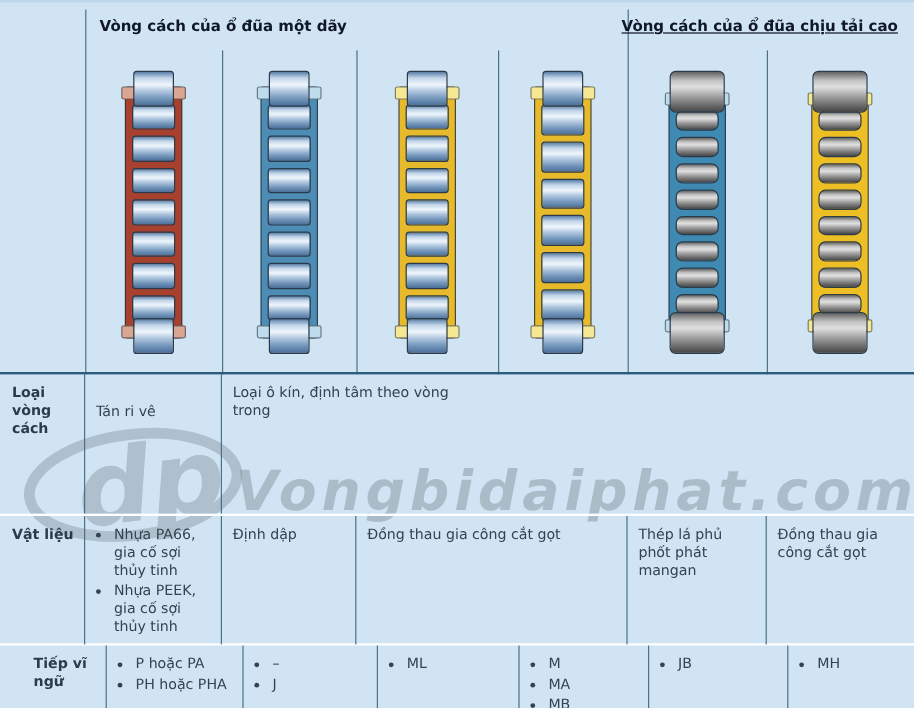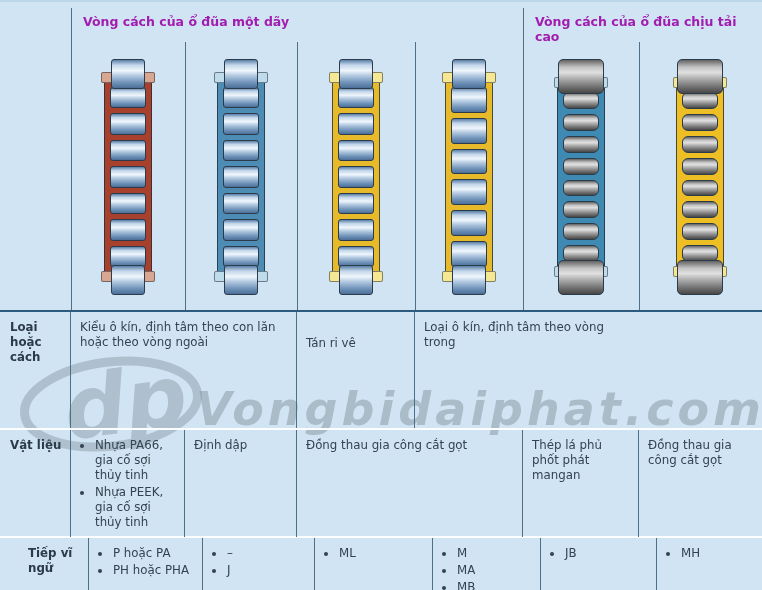--- a/index.html
+++ b/index.html
@@ -9,23 +9,23 @@
 
   
   .vline{position:absolute;width:1px;background:#4d7089;z-index:2;}
   .vl-label{left:71px;top:6px;height:304px;}
   .vl-group{left:523px;top:6px;height:304px;}
   .vl-c12{left:185px;top:40px;height:270px;}
   .vl-c23{left:297px;top:40px;height:270px;}
   .vl-c34{left:415px;top:40px;height:270px;}
   .vl-c56{left:639px;top:40px;height:270px;}
 
-  .section-header{position:absolute;top:12px;font-size:12.5px;font-weight:600;color:#a21caf;z-index:2;}
+  .section-header{position:absolute;top:12px;font-size:12.5px;font-weight:600;color:#0f172a;z-index:2;}
   .sh-left{left:83px;}
-  .sh-right{left:535px;}
+  .sh-right{left:518px;text-decoration:underline;}
 
   
   .bearing{position:absolute;top:57px;width:58px;height:236px;z-index:2;}
   .b-cage{position:absolute;left:5px;right:5px;top:13px;bottom:13px;background:var(--cage);
           border:1px solid rgba(35,45,55,.8);border-radius:2px;display:flex;flex-direction:column;}
   .b-cap{height:9px;background:var(--cap);border:1px solid rgba(35,45,55,.55);margin:0 -4px;border-radius:2px;}
   .b-cap-top{margin-top:-1px;}
   .b-cap-bot{margin-bottom:-1px;}
   .b-windows{flex:1;display:flex;flex-direction:column;justify-content:space-between;padding:4px 5px;gap:5px;}
   .b-windows .b-roller{flex:1;}
@@ -187,22 +187,21 @@
         <ellipse cx="95" cy="56" rx="87" ry="42" fill="none" stroke="#8d9ca8" stroke-width="9"></ellipse>
         <text x="48" y="86" font-size="86" font-style="italic" font-weight="bold" fill="#8d9ca8" font-family="DejaVu Sans, sans-serif">dp</text>
       </g>
     </svg>
     <div class="wm-text">Vongbidaiphat.com</div>
   </div>
 
   <div class="dtable">
 
     <div class="trow r-type">
-      <div class="cell row-label">Loại hoặc cách</div>
-      <div class="cell span2">Kiểu ô kín, định tâm theo con lăn hoặc theo vòng ngoài</div>
+      <div class="cell row-label">Loại vòng cách</div>
       <div class="cell">
         <p class="cell-title">Tán ri vê</p>
       </div>
       <div class="cell span2">Loại ô kín, định tâm theo vòng trong</div>
     </div>
 
     <div class="trow r-material">
       <div class="cell row-label">Vật liệu</div>
       <div class="cell">
         <ul>

